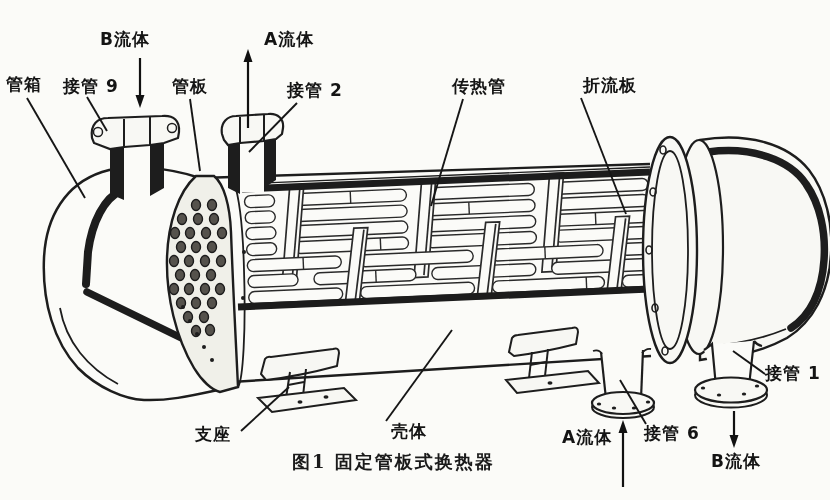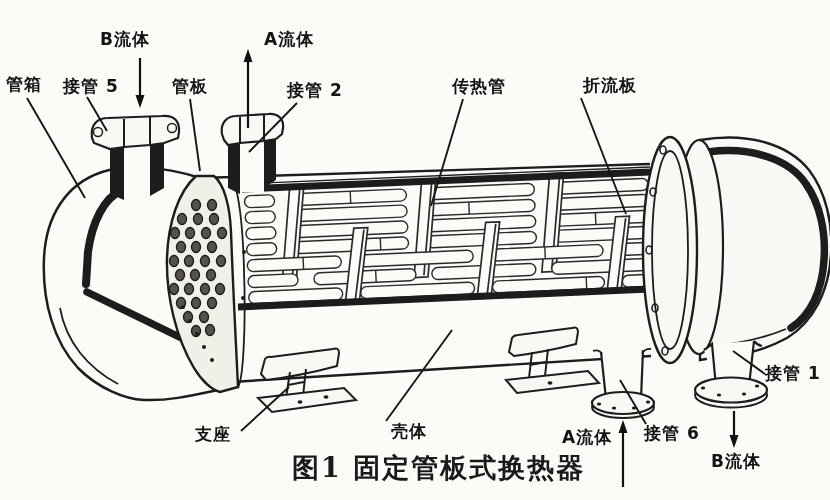--- a/index.html
+++ b/index.html
@@ -8,21 +8,21 @@
     background:#fbfbf8;overflow:hidden;
     font-family:"DejaVu Sans","Liberation Sans",sans-serif;
   }
   .art{position:absolute;left:0;top:0;}
   .lbl{
     position:absolute;font-weight:700;font-size:17px;line-height:1.1;
     color:#141414;white-space:nowrap;letter-spacing:1px;text-align:center;
   }
   .caption{
     position:absolute;font-family:"DejaVu Serif","Liberation Serif",serif;
-    font-weight:700;font-size:27px;color:#1a1a1a;letter-spacing:2px;white-space:nowrap;
+    font-weight:700;font-size:18px;color:#1a1a1a;letter-spacing:2px;white-space:nowrap;
   }
 </style>
 </head>
 <body>
 
 <div class="stage">
 
 <svg class="art" width="830" height="500" viewBox="0 0 830 500">
   <defs>
     <clipPath id="winclip">
@@ -287,21 +287,21 @@
     <g>
       <line x1="734" y1="411" x2="734" y2="437"></line>
       <polygon points="734,448 729.5,435 738.5,435" stroke="none"></polygon>
     </g>
   </g>
 </svg>
 
 <div class="lbl" style="left:100px;top:30px;">B流体</div>
 <div class="lbl" style="left:264px;top:30px;">A流体</div>
 <div class="lbl" style="left:6px;top:75px;">管箱</div>
-<div class="lbl" style="left:63px;top:77px;">接管 5</div>
+<div class="lbl" style="left:63px;top:77px;">接管 9</div>
 <div class="lbl" style="left:172px;top:77px;">管板</div>
 <div class="lbl" style="left:287px;top:81px;">接管 2</div>
 <div class="lbl" style="left:436px;top:77px;margin-left:16px;">传热管</div>
 <div class="lbl" style="left:583px;top:76px;">折流板</div>
 <div class="lbl" style="left:195px;top:425px;">支座</div>
 <div class="lbl" style="left:355px;top:422px;margin-left:36px;">壳体</div>
 <div class="lbl" style="left:562px;top:428px;">A流体</div>
 <div class="lbl" style="left:644px;top:424px;">接管 6</div>
 <div class="lbl" style="left:765px;top:364px;">接管 1</div>
 <div class="lbl" style="left:711px;top:452px;">B流体</div>

